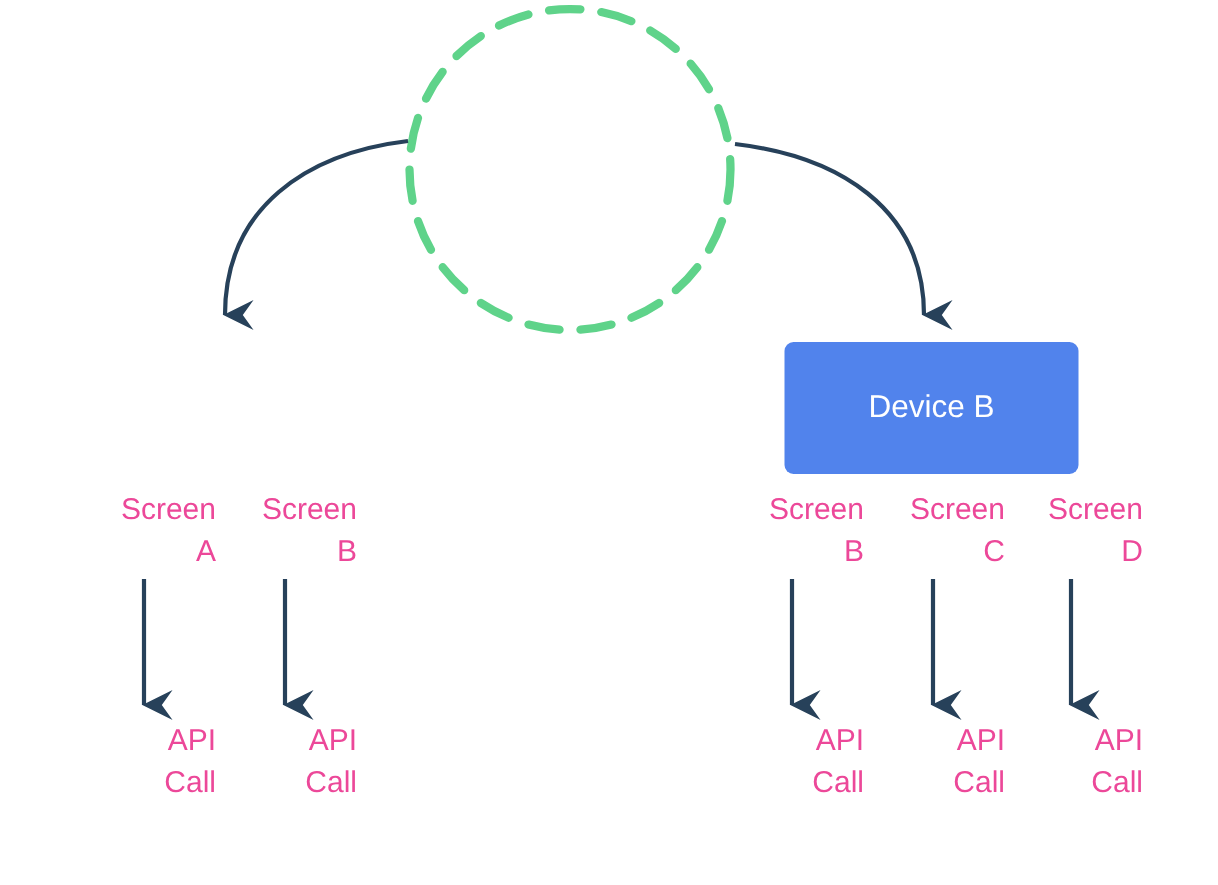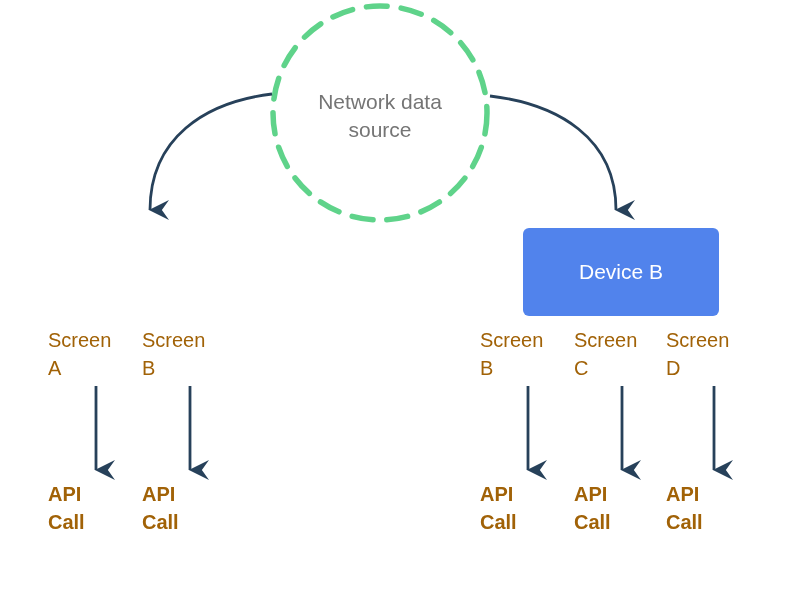--- a/index.html
+++ b/index.html
@@ -45,28 +45,28 @@
     justify-content: center;
     color: #ffffff;
     font-size: 21px;
     font-weight: 500;
   }
   .device-a { left: 45px; }
   .device-b { left: 523px; }
   .screen-label, .api-label {
     position: absolute;
     width: 96px;
-    text-align: left;
+    text-align: right;
     white-space: pre-line;
     font-size: 20px;
     line-height: 28px;
-    color: #a16207;
+    color: #ec4899;
   }
   .screen-label { top: 326px; }
-  .api-label { top: 480px; font-weight: bold; }
+  .api-label { top: 480px; }
 </style>
 </head>
 <body>
 
 <div class="canvas">
 
   <svg class="diagram-svg" viewBox="0 0 812 590">
     <defs>
       <marker id="arrowhead" viewBox="0 0 10 10" refX="5" refY="8.5" markerWidth="8" markerHeight="8" orient="auto-start-reverse">
         <path d="M 0.5 0 L 5 9 L 9.5 0 L 5 3.2 Z" fill="#27415a"></path>
@@ -80,22 +80,20 @@
     <path d="M 490 96 C 558 104 616 138 616 210" fill="none" stroke="#27415a" stroke-width="2.8" marker-end="url(#arrowhead)"></path>
 
     <path d="M 96 386 L 96 470" fill="none" stroke="#27415a" stroke-width="2.8" marker-end="url(#arrowhead)"></path>
     <path d="M 190 386 L 190 470" fill="none" stroke="#27415a" stroke-width="2.8" marker-end="url(#arrowhead)"></path>
 
     <path d="M 528 386 L 528 470" fill="none" stroke="#27415a" stroke-width="2.8" marker-end="url(#arrowhead)"></path>
     <path d="M 622 386 L 622 470" fill="none" stroke="#27415a" stroke-width="2.8" marker-end="url(#arrowhead)"></path>
     <path d="M 714 386 L 714 470" fill="none" stroke="#27415a" stroke-width="2.8" marker-end="url(#arrowhead)"></path>
   </svg>
 
-  <div class="source-label">Network data
-source</div>
 
 
   <div class="device-box device-b">
     <span>Device B</span>
   </div>
 
   <div class="screen-label" style="left:48px;">Screen
 A</div>
   <div class="screen-label" style="left:142px;">Screen
 B</div>

